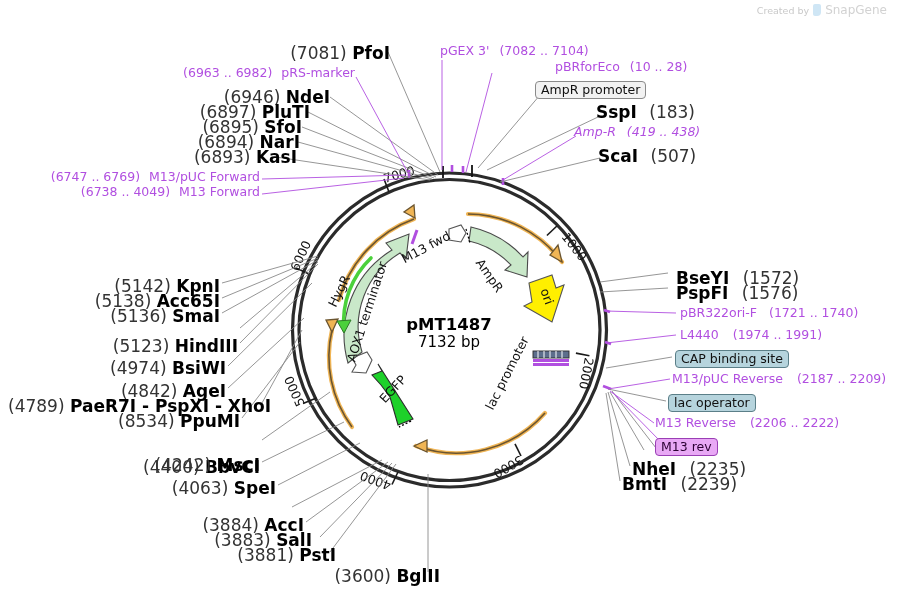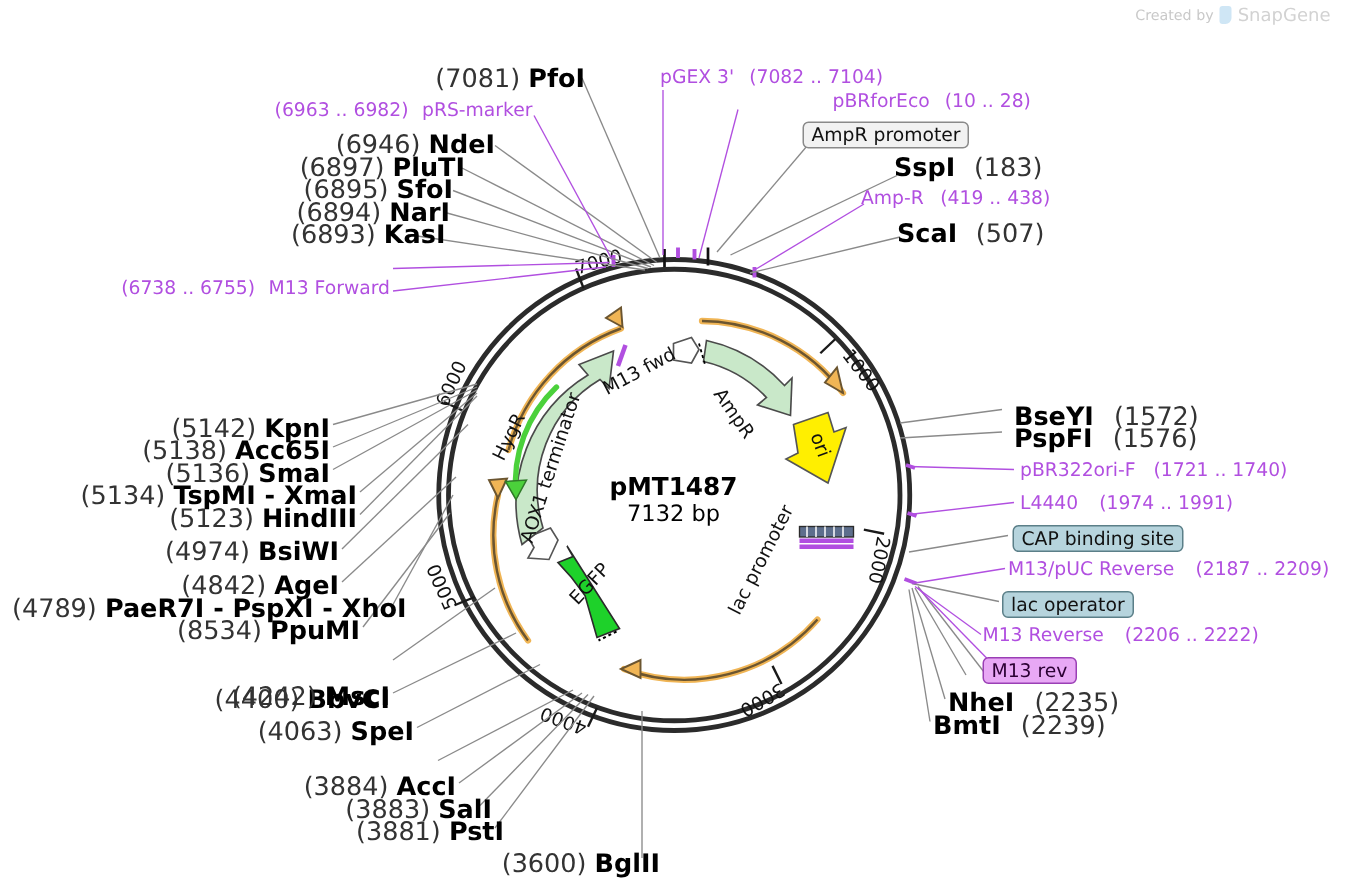--- a/index.html
+++ b/index.html
@@ -395,62 +395,62 @@
   <div class="lbl enz leftal" style="left:175px; top:104px; width:135px;">
     <span class="pos">(6897)</span>
     <span class="nm">PluTI</span>
   </div>
 
   <div class="lbl enz leftal" style="left:172px; top:119px; width:130px;">
     <span class="pos">(6895)</span>
     <span class="nm">SfoI</span>
   </div>
 
-  <div class="lbl feat" style="left:574px; top:126px;">
+  <div class="lbl feat" style="left:574px; top:126px;font-style:italic;">
     <span class="nm">Amp-R</span>
     <span class="pos" style="margin-left:7px;">(419 .. 438)</span>
   </div>
 
   <div class="lbl enz leftal" style="left:168px; top:134px; width:132px;">
     <span class="pos">(6894)</span>
     <span class="nm">NarI</span>
   </div>
 
   <div class="lbl enz leftal" style="left:165px; top:149px; width:132px;">
     <span class="pos">(6893)</span>
     <span class="nm">KasI</span>
   </div>
 
   <div class="lbl enz" style="left:598px; top:148px;">
     <span class="nm">ScaI</span>
     <span class="pos" style="margin-left:7px;">(507)</span>
   </div>
 
+  <div class="lbl feat leftal" style="left:48px; top:171px; width:212px;">
+    <span class="pos">(6747 .. 6769)</span>
+    <span class="nm" style="margin-left:5px;">M13/pUC Forward</span>
+  </div>
 
   <div class="lbl feat leftal" style="left:58px; top:186px; width:202px;">
-    <span class="pos">(6738 .. 6755)</span>
+    <span class="pos">(6738 .. 4049)</span>
     <span class="nm" style="margin-left:5px;">M13 Forward</span>
   </div>
 
   <div class="lbl enz leftal" style="left:60px; top:278px; width:160px;">
     <span class="pos">(5142)</span>
     <span class="nm">KpnI</span>
   </div>
   <div class="lbl enz leftal" style="left:60px; top:293px; width:160px;">
     <span class="pos">(5138)</span>
     <span class="nm">Acc65I</span>
   </div>
   <div class="lbl enz leftal" style="left:60px; top:308px; width:160px;">
     <span class="pos">(5136)</span>
     <span class="nm">SmaI</span>
   </div>
-  <div class="lbl enz leftal" style="left:50px; top:323px; width:188px;">
-    <span class="pos">(5134)</span>
-    <span class="nm">TspMI - XmaI</span>
-  </div>
   <div class="lbl enz leftal" style="left:60px; top:338px; width:178px;">
     <span class="pos">(5123)</span>
     <span class="nm">HindIII</span>
   </div>
   <div class="lbl enz leftal" style="left:60px; top:360px; width:166px;">
     <span class="pos">(4974)</span>
     <span class="nm">BsiWI</span>
   </div>
   <div class="lbl enz leftal" style="left:60px; top:383px; width:166px;">
     <span class="pos">(4842)</span>
@@ -473,21 +473,21 @@
     <span class="nm">MscI</span>
   </div>
   <div class="lbl enz leftal" style="left:76px; top:480px; width:200px;">
     <span class="pos">(4063)</span>
     <span class="nm">SpeI</span>
   </div>
   <div class="lbl enz leftal" style="left:104px; top:517px; width:200px;">
     <span class="pos">(3884)</span>
     <span class="nm">AccI</span>
   </div>
-  <div class="lbl enz leftal" style="left:128px; top:532px; width:200px;">
+  <div class="lbl enz leftal" style="left:112px; top:532px; width:200px;">
     <span class="pos">(3883)</span>
     <span class="nm">SalI</span>
   </div>
   <div class="lbl enz leftal" style="left:136px; top:547px; width:200px;">
     <span class="pos">(3881)</span>
     <span class="nm">PstI</span>
   </div>
   <div class="lbl enz leftal" style="left:240px; top:568px; width:200px;">
     <span class="pos">(3600)</span>
     <span class="nm">BglII</span>

